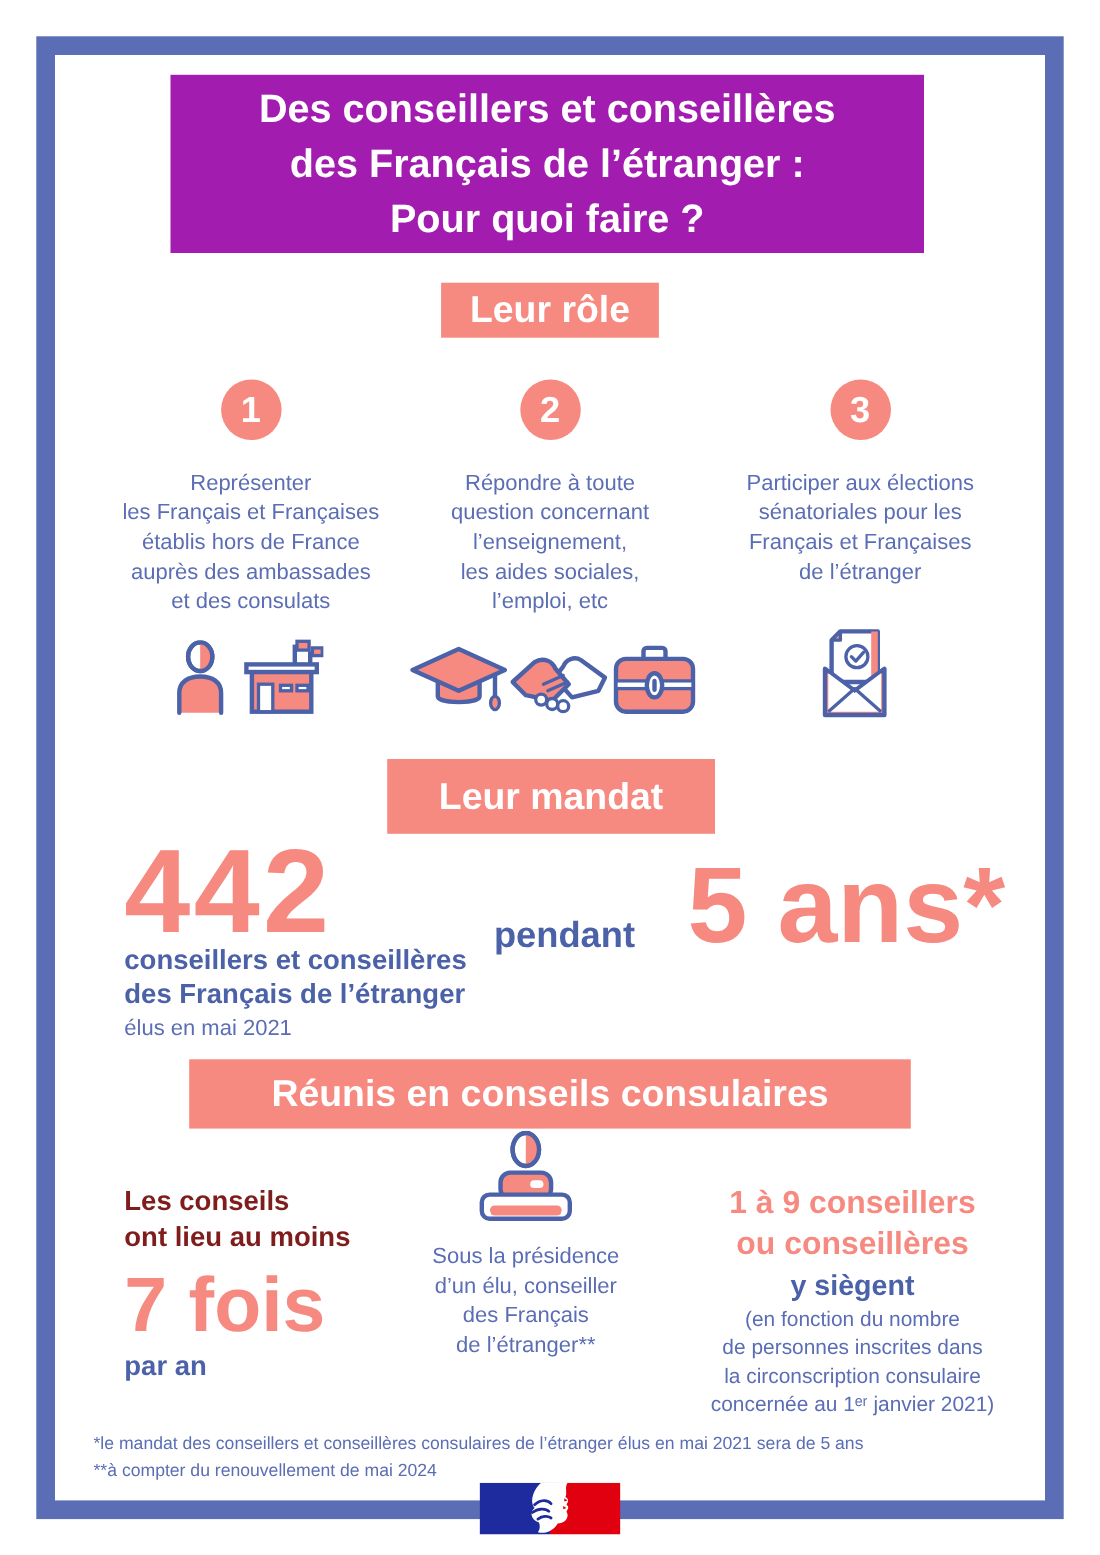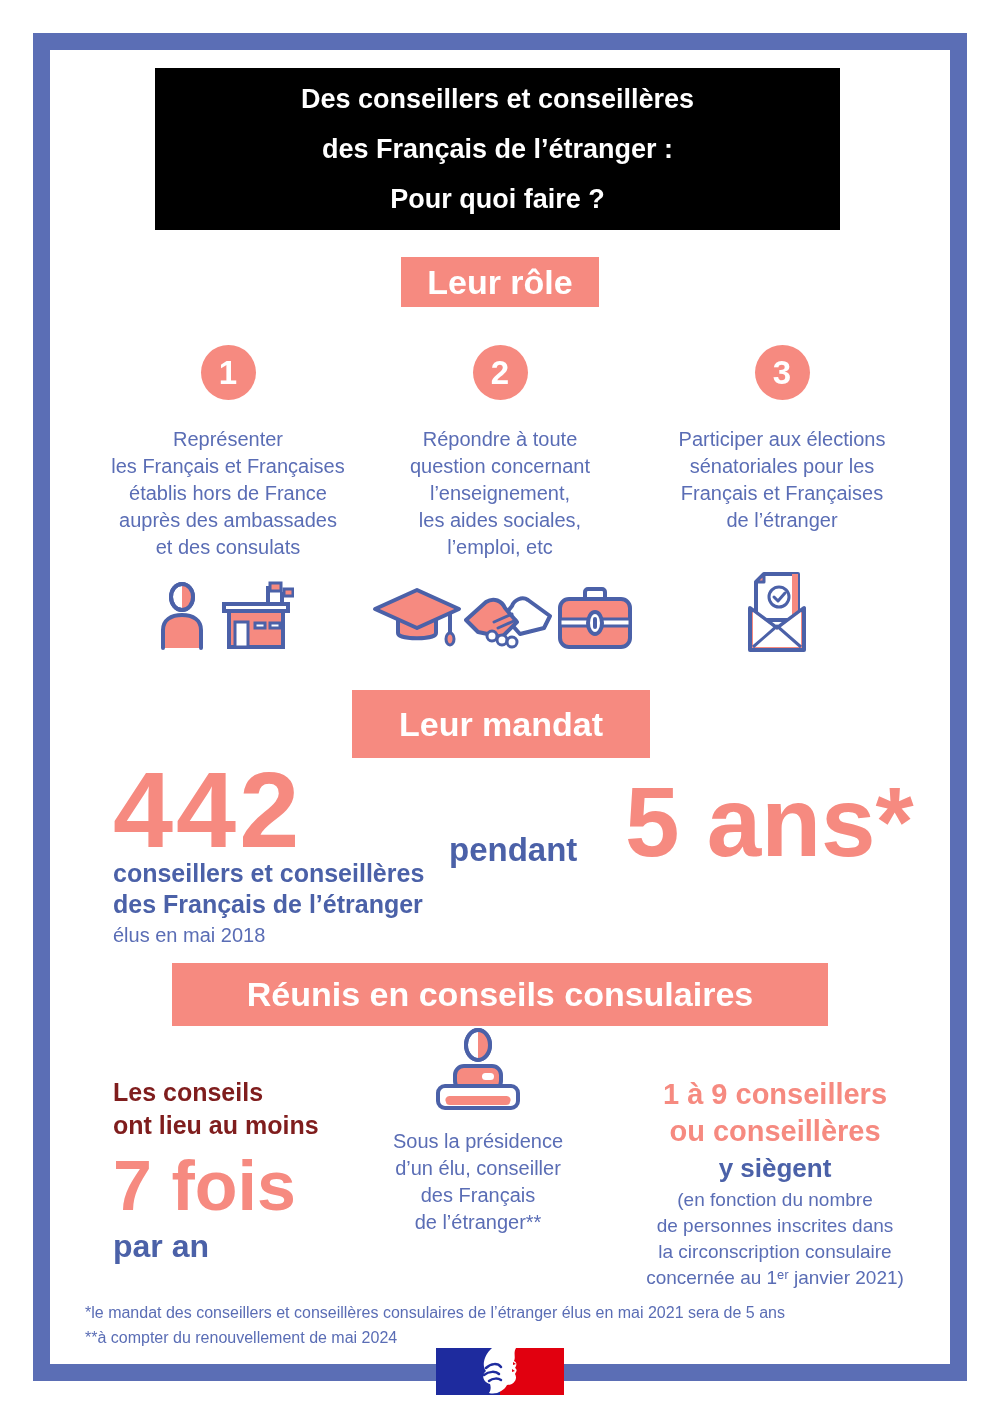--- a/index.html
+++ b/index.html
@@ -6,22 +6,22 @@
   .page{
     position:relative;width:1000px;height:1414px;background:#ffffff;overflow:hidden;
     font-family:"Liberation Sans","DejaVu Sans",sans-serif;
   }
   .frame{
     position:absolute;left:33px;top:33px;width:934px;height:1348px;
     border:17px solid #5b6eb5;box-sizing:border-box;pointer-events:none;
   }
   .pre{white-space:pre-line;}
   .title-block{
-    position:absolute;left:155px;top:68px;width:685px;height:162px;background:#000000;
-    color:#ffffff;font-weight:bold;font-size:27px;line-height:50px;text-align:center;
+    position:absolute;left:155px;top:68px;width:685px;height:162px;background:#a21caf;
+    color:#ffffff;font-weight:bold;font-size:36px;line-height:50px;text-align:center;
     display:flex;align-items:center;justify-content:center;
   }
   .badge{
     position:absolute;background:#f68a80;color:#ffffff;font-weight:bold;font-size:34px;
     display:flex;align-items:center;justify-content:center;text-align:center;
   }
   #badge-role{left:401px;top:257px;width:198px;height:50px;}
   #badge-mandat{left:352px;top:690px;width:298px;height:68px;}
   #badge-reunis{left:172px;top:963px;width:656px;height:63px;}
   .role-col{position:absolute;top:345px;width:300px;text-align:center;}
@@ -34,21 +34,21 @@
   .icon{position:absolute;display:block;line-height:0;}
   .mandat-left{position:absolute;left:113px;top:762px;}
   .big-count{font-size:108px;font-weight:bold;color:#f68a80;line-height:96px;letter-spacing:3px;}
   .mandat-bold{font-size:25px;font-weight:bold;color:#4b61a8;line-height:31px;margin-top:0;}
   .mandat-sub{font-size:20px;color:#5a6db5;margin-top:4px;}
   .pendant{position:absolute;left:449px;top:831px;font-size:33px;font-weight:bold;color:#4b61a8;}
   .six-ans{position:absolute;left:625px;top:772px;font-size:98px;font-weight:bold;color:#f68a80;line-height:100px;}
   .c-left{position:absolute;left:113px;top:1076px;}
   .c-left-intro{font-size:25px;font-weight:bold;color:#7f1d1d;line-height:33px;}
   .c-left-big{font-size:70px;font-weight:bold;color:#f68a80;line-height:76px;margin:6px 0 4px 0;}
-  .c-left-suffix{font-size:32px;font-weight:bold;color:#4b61a8;}
+  .c-left-suffix{font-size:25px;font-weight:bold;color:#4b61a8;}
   .c-mid{position:absolute;left:378px;top:1028px;width:200px;text-align:center;}
   .c-mid-caption{font-size:20px;line-height:27px;color:#5a6db5;margin-top:8px;}
   .c-right{position:absolute;left:622px;top:1076px;width:306px;text-align:center;}
   .c-right-coral{font-size:29px;font-weight:bold;color:#f68a80;line-height:37px;}
   .c-right-bold{font-size:26px;font-weight:bold;color:#4b61a8;margin-top:3px;}
   .c-right-detail{font-size:19px;line-height:26px;color:#5a6db5;margin-top:3px;}
   .footnotes{position:absolute;left:85px;top:1300px;font-size:16px;line-height:25px;color:#5a6db5;}
   .gov-logo{position:absolute;left:436px;top:1348px;width:128px;height:47px;}
 </style>
 </head>
@@ -148,21 +148,21 @@
       <path d="M9,77 L33,56 L57,77" fill="none" stroke="#4b61a8" stroke-width="3" stroke-linejoin="round"></path>
     </svg>
   </span>
 
   <div class="badge" id="badge-mandat">Leur mandat</div>
 
   <div class="mandat-left">
     <div class="big-count">442</div>
     <div class="mandat-bold pre">conseillers et conseillères
 des Français de l’étranger</div>
-    <div class="mandat-sub">élus en mai 2018</div>
+    <div class="mandat-sub">élus en mai 2021</div>
   </div>
   <div class="pendant">pendant</div>
   <div class="six-ans">5 ans*</div>
 
   <div class="badge" id="badge-reunis">Réunis en conseils consulaires</div>
 
   <div class="c-left">
     <div class="c-left-intro pre">Les conseils
 ont lieu au moins</div>
     <div class="c-left-big">7 fois</div>

